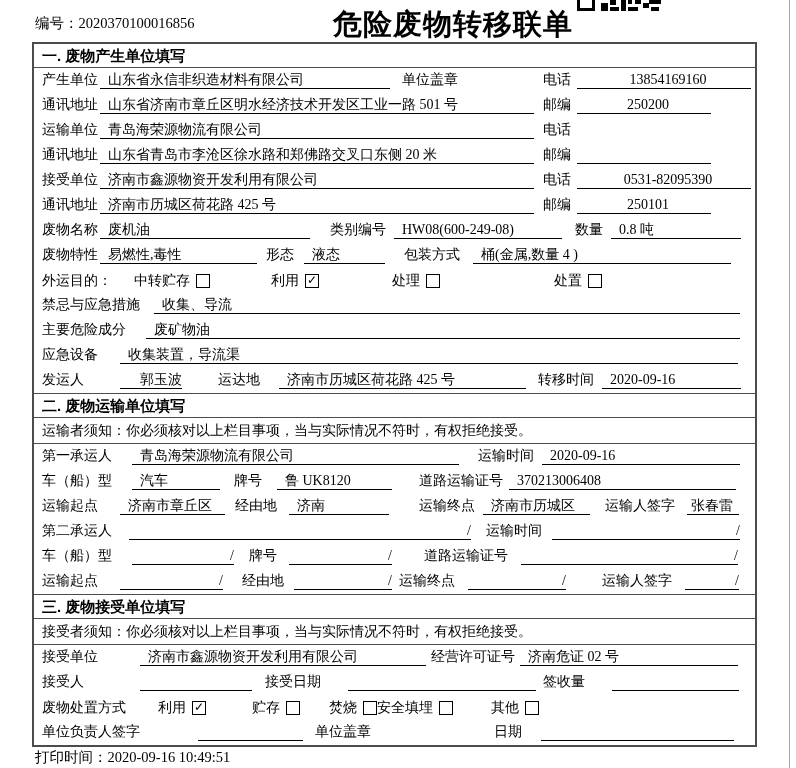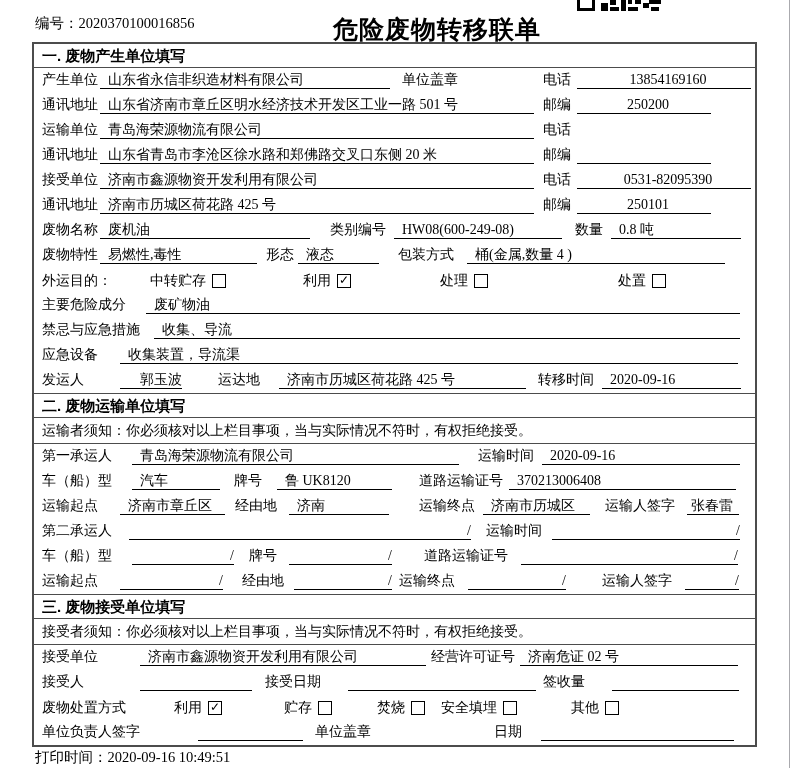--- a/index.html
+++ b/index.html
@@ -1,30 +1,30 @@
 <!DOCTYPE html>
 <html><head>
 <meta charset="utf-8">
 <style>
   html,body{margin:0;padding:0;background:#ffffff;}
   body{width:796px;height:768px;position:relative;overflow:hidden;
        font-family:"Liberation Serif","DejaVu Serif",serif;color:#000;}
   .doc-no{position:absolute;left:35px;top:14px;font-size:14.5px;white-space:nowrap;}
-  .form-title{position:absolute;left:333px;top:13px;font-size:25px;font-weight:700;
+  .form-title{position:absolute;left:333px;top:5px;font-size:29px;font-weight:700;
        font-family:"Liberation Sans","DejaVu Sans",sans-serif;letter-spacing:1px;white-space:nowrap;}
   .qr-frag{position:absolute;left:577px;top:0;}
   .edge-line{position:absolute;left:789px;top:0;width:1px;height:768px;background:#aaaaae;}
   .formbox{position:absolute;left:32px;top:42px;width:721px;border:2px solid #4c4c4c;background:#fff;}
   .sec-h{height:23px;line-height:23px;font-weight:700;font-size:15px;padding:0 8px;
        font-family:"Liberation Sans","DejaVu Sans",sans-serif;border-bottom:1px solid #4c4c4c;}
   .sec-h.mid{border-top:1px solid #4c4c4c;}
   .notice{height:25px;line-height:25px;font-size:14px;padding:0 8px;border-bottom:1px solid #4c4c4c;white-space:nowrap;}
   .row{position:relative;height:25px;display:flex;align-items:flex-end;
        padding:0 8px 4px 8px;box-sizing:border-box;font-size:14px;}
-  .row.ck{align-items:center;padding-bottom:0;gap:16px;}
+  .row.ck{align-items:center;padding-bottom:0;}
   .lb{white-space:nowrap;flex:none;}
   .u{flex:none;border-bottom:1px solid #000;white-space:nowrap;overflow:hidden;
      height:18px;line-height:17px;box-sizing:border-box;padding-left:8px;}
   .u.c{text-align:right;padding-left:0;}
   .rcol{position:absolute;left:509px;top:0;height:100%;display:flex;align-items:flex-end;
      padding-bottom:4px;box-sizing:border-box;text-align:center;}
   .opt{display:flex;align-items:center;flex:none;white-space:nowrap;}
   .cb{display:inline-block;width:12px;height:12px;border:1px solid #000;margin-left:6px;
      font-size:12px;line-height:11px;text-align:center;flex:none;}
   .footer{position:absolute;left:35px;top:748px;font-size:14.5px;white-space:nowrap;}
@@ -118,21 +118,21 @@
     <span class="lb" style="margin-left:20px">类别编号</span>
     <span class="u" style="width:168px;margin-left:8px">HW08(600-249-08)</span>
     <span class="lb" style="margin-left:13px">数量</span>
     <span class="u" style="width:130px;margin-left:8px">0.8 吨</span>
   </div>
 
   <div class="row">
     <span class="lb">废物特性</span>
     <span class="u" style="width:157px;margin-left:2px">易燃性,毒性</span>
     <span class="lb" style="margin-left:9px">形态</span>
-    <span class="u" style="width:81px;margin-left:4px">液态</span>
+    <span class="u" style="width:81px;margin-left:10px">液态</span>
     <span class="lb" style="margin-left:19px">包装方式</span>
     <span class="u" style="width:258px;margin-left:13px">桶(金属,数量 4 )</span>
   </div>
 
   <div class="row ck">
     <span class="lb">外运目的：</span>
     <span class="opt" style="margin-left:22px">
       <span>中转贮存</span>
       <span class="cb"></span>
     </span>
@@ -144,27 +144,27 @@
       <span>处理</span>
       <span class="cb"></span>
     </span>
     <span class="opt" style="margin-left:114px">
       <span>处置</span>
       <span class="cb"></span>
     </span>
   </div>
 
   <div class="row">
+    <span class="lb">禁忌与应急措施</span>
+    <span class="u" style="width:586px;margin-left:14px">收集、导流</span>
+  </div>
+
+  <div class="row">
     <span class="lb">主要危险成分</span>
     <span class="u" style="width:594px;margin-left:20px">废矿物油</span>
-  </div>
-
-  <div class="row">
-    <span class="lb">禁忌与应急措施</span>
-    <span class="u" style="width:586px;margin-left:14px">收集、导流</span>
   </div>
 
   <div class="row">
     <span class="lb">应急设备</span>
     <span class="u" style="width:618px;margin-left:22px">收集装置，导流渠</span>
   </div>
 
   <div class="row">
     <span class="lb">发运人</span>
     <span class="u c" style="width:62px;margin-left:36px">郭玉波</span>

